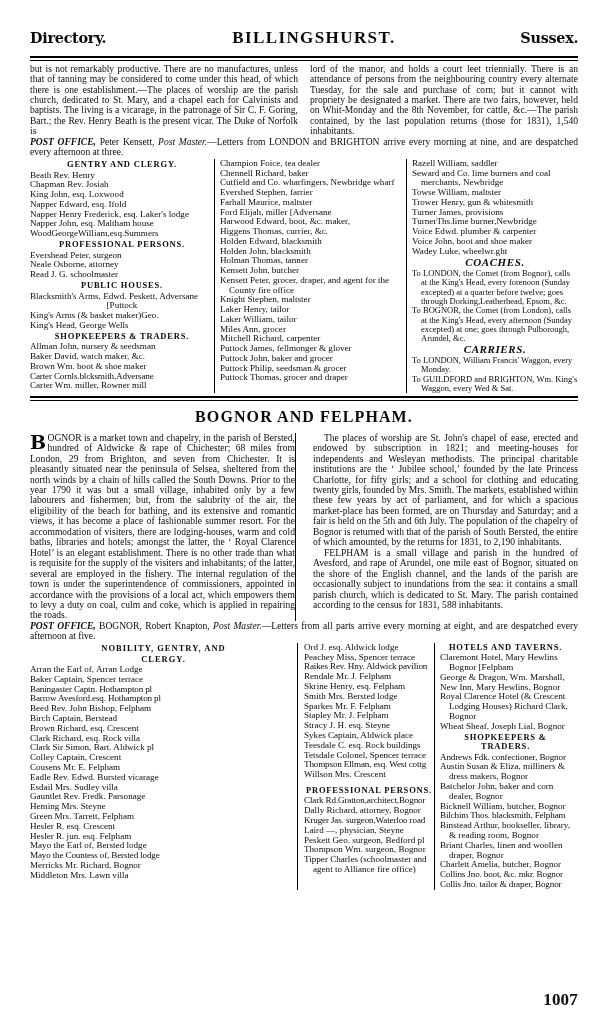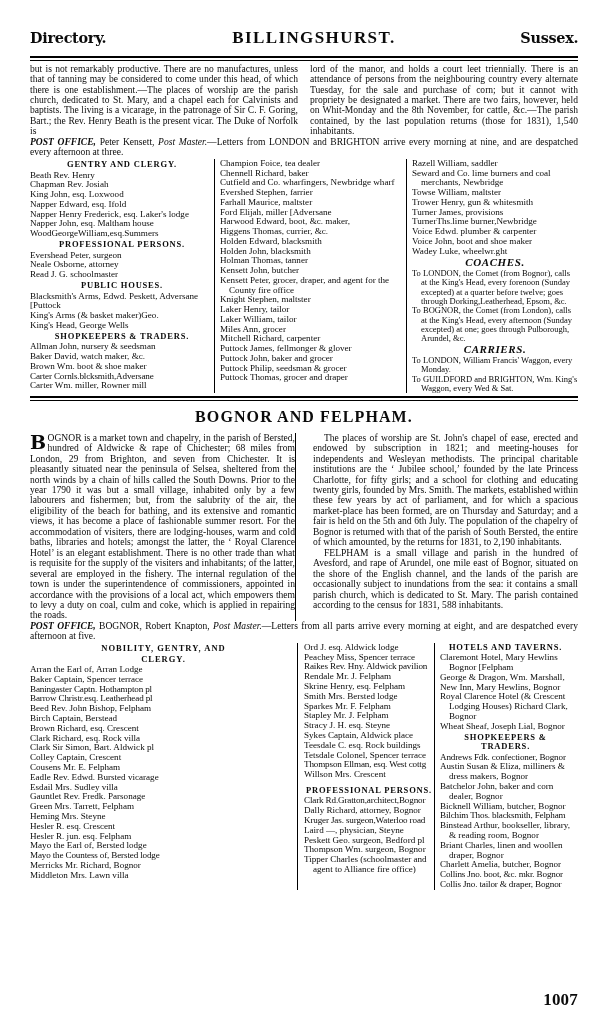--- a/index.html
+++ b/index.html
@@ -217,21 +217,21 @@
       <div class="entry">Napper John, esq. Maltham house</div>
       <div class="entry">WoodGeorgeWilliam,esq.Summers</div>
 
       <div class="cat">PROFESSIONAL PERSONS.</div>
       <div class="entry">Evershead Peter, surgeon</div>
       <div class="entry">Neale Osborne, attorney</div>
       <div class="entry">Read J. G. schoolmaster</div>
 
       <div class="cat">PUBLIC HOUSES.</div>
       <div class="entry">Blacksmith's Arms, Edwd. Peskett, Adversane</div>
-      <div class="entry" style="text-align:left">[Puttock</div>
+      <div class="entry" style="text-align:center">[Puttock</div>
       <div class="entry">King's Arms (&amp; basket maker)Geo.</div>
       <div class="entry">King's Head, George Wells</div>
 
       <div class="cat">SHOPKEEPERS &amp; TRADERS.</div>
       <div class="entry">Allman John, nursery &amp; seedsman</div>
       <div class="entry">Baker David, watch maker, &amp;c.</div>
       <div class="entry">Brown Wm. boot &amp; shoe maker</div>
       <div class="entry tight">Carter Cornls.blcksmith,Adversane</div>
       <div class="entry">Carter Wm. miller, Rowner mill</div>
     </div>
@@ -303,33 +303,33 @@
   </div>
 
   <div class="bot-cols">
 
     <div class="bc bcL">
       <div class="cat" style="letter-spacing:1px">NOBILITY, GENTRY, AND</div>
       <div class="cat" style="padding-top:0;letter-spacing:1px">CLERGY.</div>
       <div class="entry">Arran the Earl of, Arran Lodge</div>
       <div class="entry">Baker Captain, Spencer terrace</div>
       <div class="entry tight">Baningaster Captn. Hothampton pl</div>
-      <div class="entry tight">Barrow Christr.esq. Leatherhead pl</div>
+      <div class="entry tight">Barrow Avesford.esq. Hothampton pl</div>
       <div class="entry">Beed Rev. John Bishop, Felpham</div>
       <div class="entry">Birch Captain, Berstead</div>
       <div class="entry">Brown Richard, esq. Crescent</div>
       <div class="entry">Clark Richard, esq. Rock villa</div>
       <div class="entry">Clark Sir Simon, Bart. Aldwick pl</div>
       <div class="entry">Colley Captain, Crescent</div>
       <div class="entry">Cousens Mr. E. Felpham</div>
       <div class="entry">Eadle Rev. Edwd. Bursted vicarage</div>
       <div class="entry">Esdail Mrs. Sudley villa</div>
       <div class="entry">Gauntlet Rev. Fredk. Parsonage</div>
+      <div class="entry">Heming Mrs. Steyne</div>
       <div class="entry">Green Mrs. Tarrett, Felpham</div>
-      <div class="entry">Heming Mrs. Steyne</div>
       <div class="entry">Hesler R. esq. Crescent</div>
       <div class="entry">Hesler R. jun. esq. Felpham</div>
       <div class="entry">Mayo the Earl of, Bersted lodge</div>
       <div class="entry tight">Mayo the Countess of, Bersted lodge</div>
       <div class="entry">Merricks Mr. Richard, Bognor</div>
       <div class="entry">Middleton Mrs. Lawn villa</div>
     </div>
 
     <div class="bc bcR">
       <div class="subcols">

